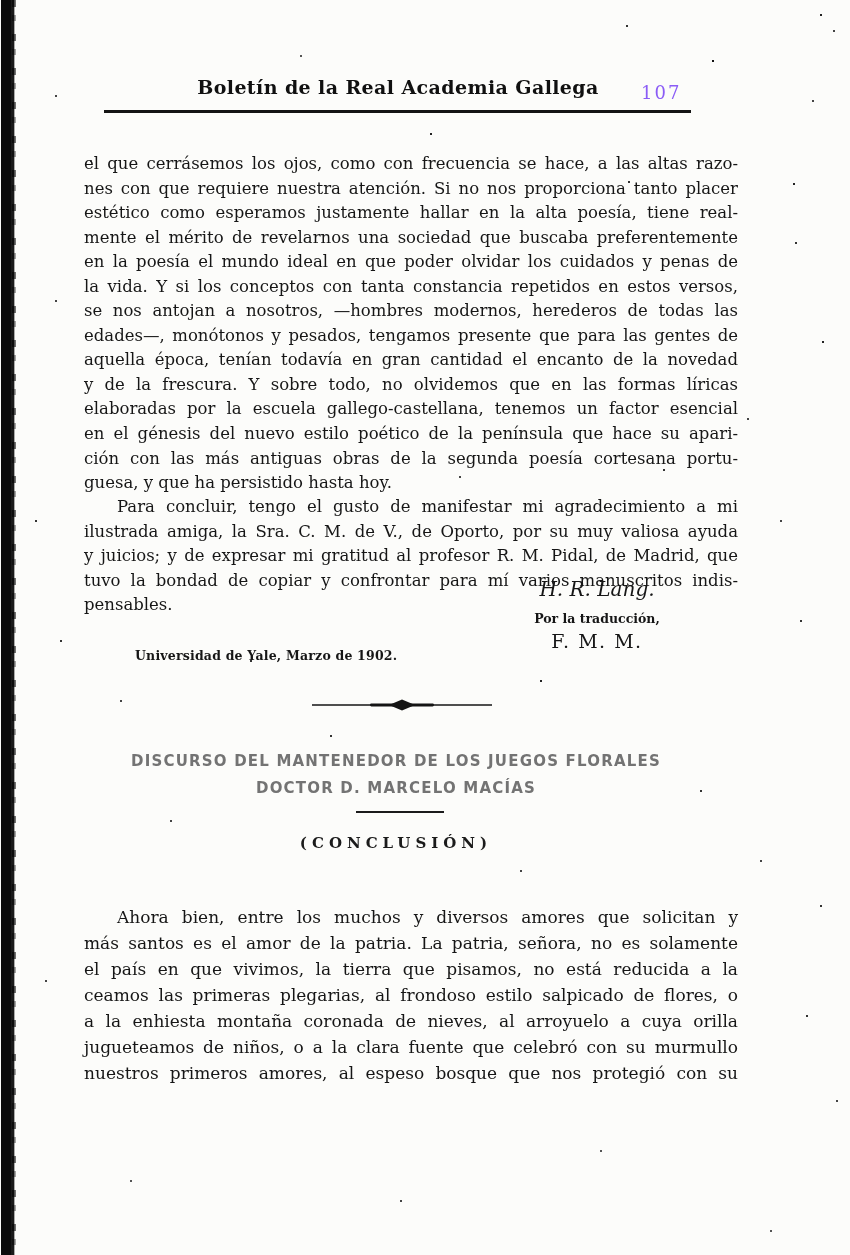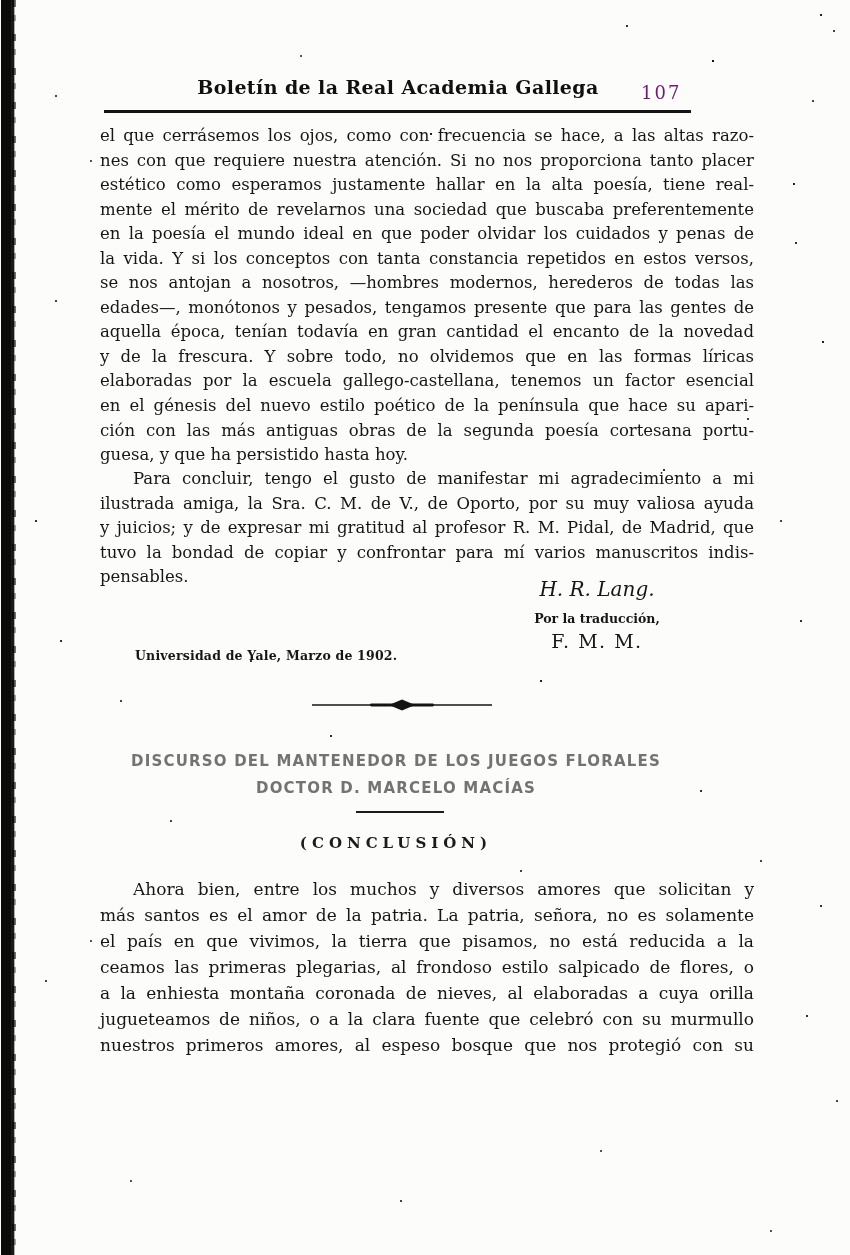--- a/index.html
+++ b/index.html
@@ -40,27 +40,27 @@
       55px 95px 0 0 #444, 35px 520px 0 0 #333, 45px 980px 0 0 #444, 770px 1230px 0 0 #555,
       520px 870px 0 0 #444, 330px 735px 0 0 #333;
   }
   
   .header-title{
     position:absolute;left:105px;top:76px;width:586px;
     text-align:center;font-weight:bold;font-size:19px;letter-spacing:.4px;color:#101010;
   }
   .page-number{
     position:absolute;left:641px;top:82px;width:60px;
-    font-size:18px;letter-spacing:2px;color:#701a75;
+    font-size:18px;letter-spacing:2px;color:#8b5cf6;
   }
   .header-rule{
     position:absolute;left:104px;top:110px;width:587px;height:3px;background:#141414;
   }
   
-  .para{position:absolute;left:100px;width:654px;color:var(--ink);}
+  .para{position:absolute;left:84px;width:654px;color:var(--ink);margin-top:28px;}
   .para .line{text-align:justify;text-align-last:justify;}
   .para .line:last-child{text-align-last:left;}
   .para.justify-all .line:last-child{text-align-last:justify;}
   .para.indent-first .line:first-child{text-indent:33px;}
   #para-a1-1{top:124px;font-size:16.5px;line-height:24.55px;}
   #para-a1-2{top:467px;font-size:16.5px;line-height:24.55px;}
   #para-a2-1{top:876px;font-size:17px;line-height:26px;}
   
   .signature{
     position:absolute;left:528px;top:577px;width:138px;text-align:center;
@@ -145,18 +145,18 @@
   <div class="a2-title" id="a2-title-1">DISCURSO DEL MANTENEDOR DE LOS JUEGOS FLORALES</div>
   <div class="a2-title" id="a2-title-2">DOCTOR D. MARCELO MACÍAS</div>
   <div class="short-rule"></div>
   <div class="conclusion">(CONCLUSIÓN)</div>
 
   <div class="para indent-first justify-all" id="para-a2-1">
       <div class="line">Ahora bien, entre los muchos y diversos amores que solicitan y</div>
       <div class="line">más santos es el amor de la patria. La patria, señora, no es solamente</div>
       <div class="line">el país en que vivimos, la tierra que pisamos, no está reducida a la</div>
       <div class="line">ceamos las primeras plegarias, al frondoso estilo salpicado de flores, o</div>
-      <div class="line">a la enhiesta montaña coronada de nieves, al elaboradas a cuya orilla</div>
+      <div class="line">a la enhiesta montaña coronada de nieves, al arroyuelo a cuya orilla</div>
       <div class="line">jugueteamos de niños, o a la clara fuente que celebró con su murmullo</div>
       <div class="line">nuestros primeros amores, al espeso bosque que nos protegió con su</div>
     </div>
 
 </div>
 
 </body></html>

